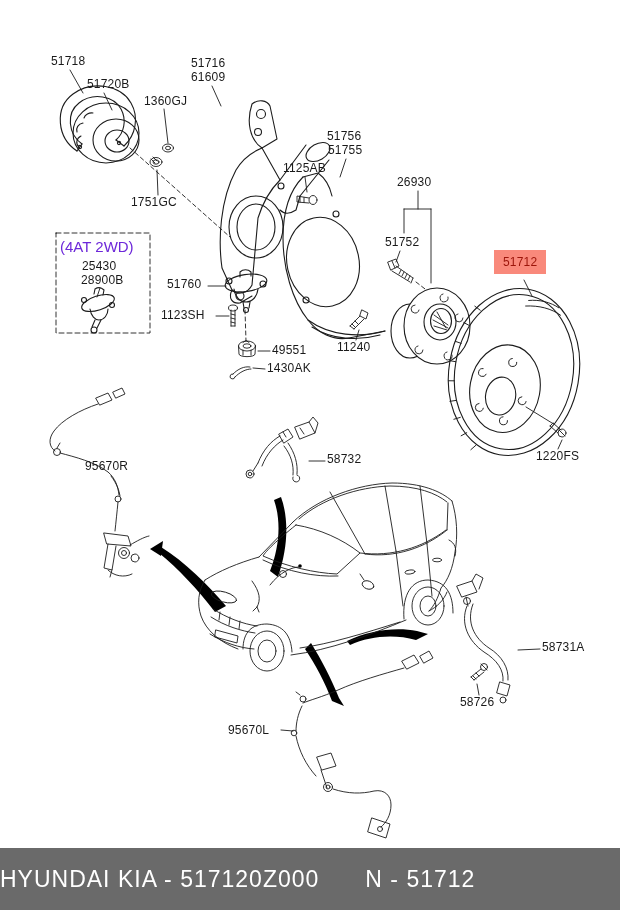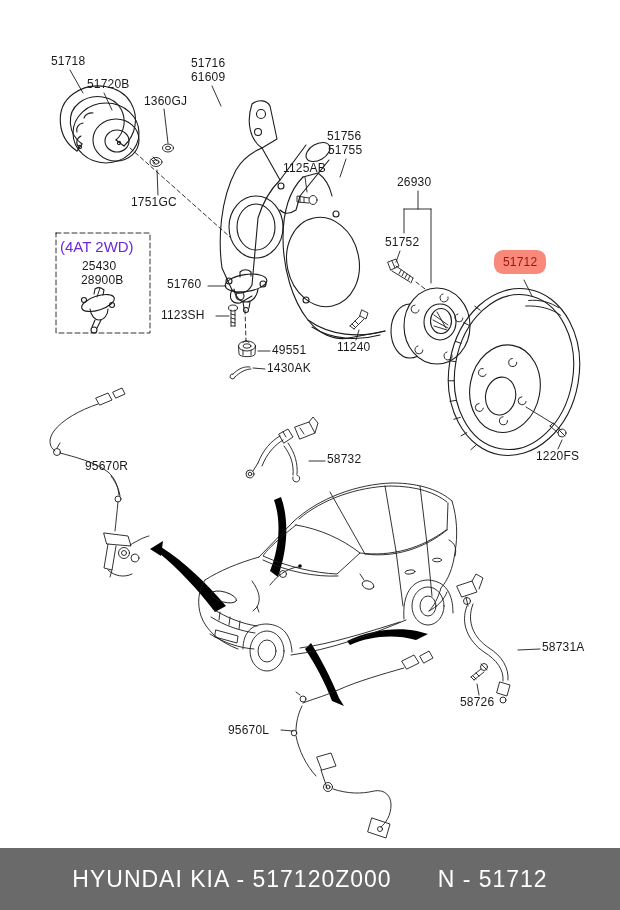--- a/index.html
+++ b/index.html
@@ -1,24 +1,24 @@
 <!DOCTYPE html>
 <html><head>
 <meta charset="utf-8">
 <style>
   html,body{margin:0;padding:0;background:#ffffff;}
   .stage{position:relative;width:620px;height:910px;overflow:hidden;
          font-family:"Liberation Sans",sans-serif;background:#ffffff;}
   .stage svg{position:absolute;left:0;top:0;}
   .part-label{position:absolute;font-size:12px;line-height:1;color:#1a1a1a;
               white-space:nowrap;letter-spacing:0.2px;}
-  .part-label.hl{background:#f9897b;color:#9c150a;padding:6px 9px;border-radius:9px;}
+  .part-label.hl{background:#f9897b;color:#9c150a;padding:6px 9px;}
   .variant{position:absolute;font-size:15px;color:#6d28d9;white-space:nowrap;}
   .footer{position:absolute;left:0;top:848px;width:620px;height:62px;
-          background:#6a6a6a;display:flex;align-items:center;justify-content:center;
+          background:#6a6a6a;display:flex;align-items:center;
           gap:46px;}
   .footer span{color:#ffffff;font-size:23px;letter-spacing:1px;}
   .art{stroke:#1c1c1c;stroke-width:1.1;fill:none;stroke-linecap:round;stroke-linejoin:round;}
   .artfill{fill:#ffffff;stroke:#1c1c1c;stroke-width:1.1;}
   .thin{stroke-width:0.9;}
   .dash{stroke-dasharray:4 3;}
   .blk{fill:#000000;stroke:none;}
 </style>
 </head>
 <body>

